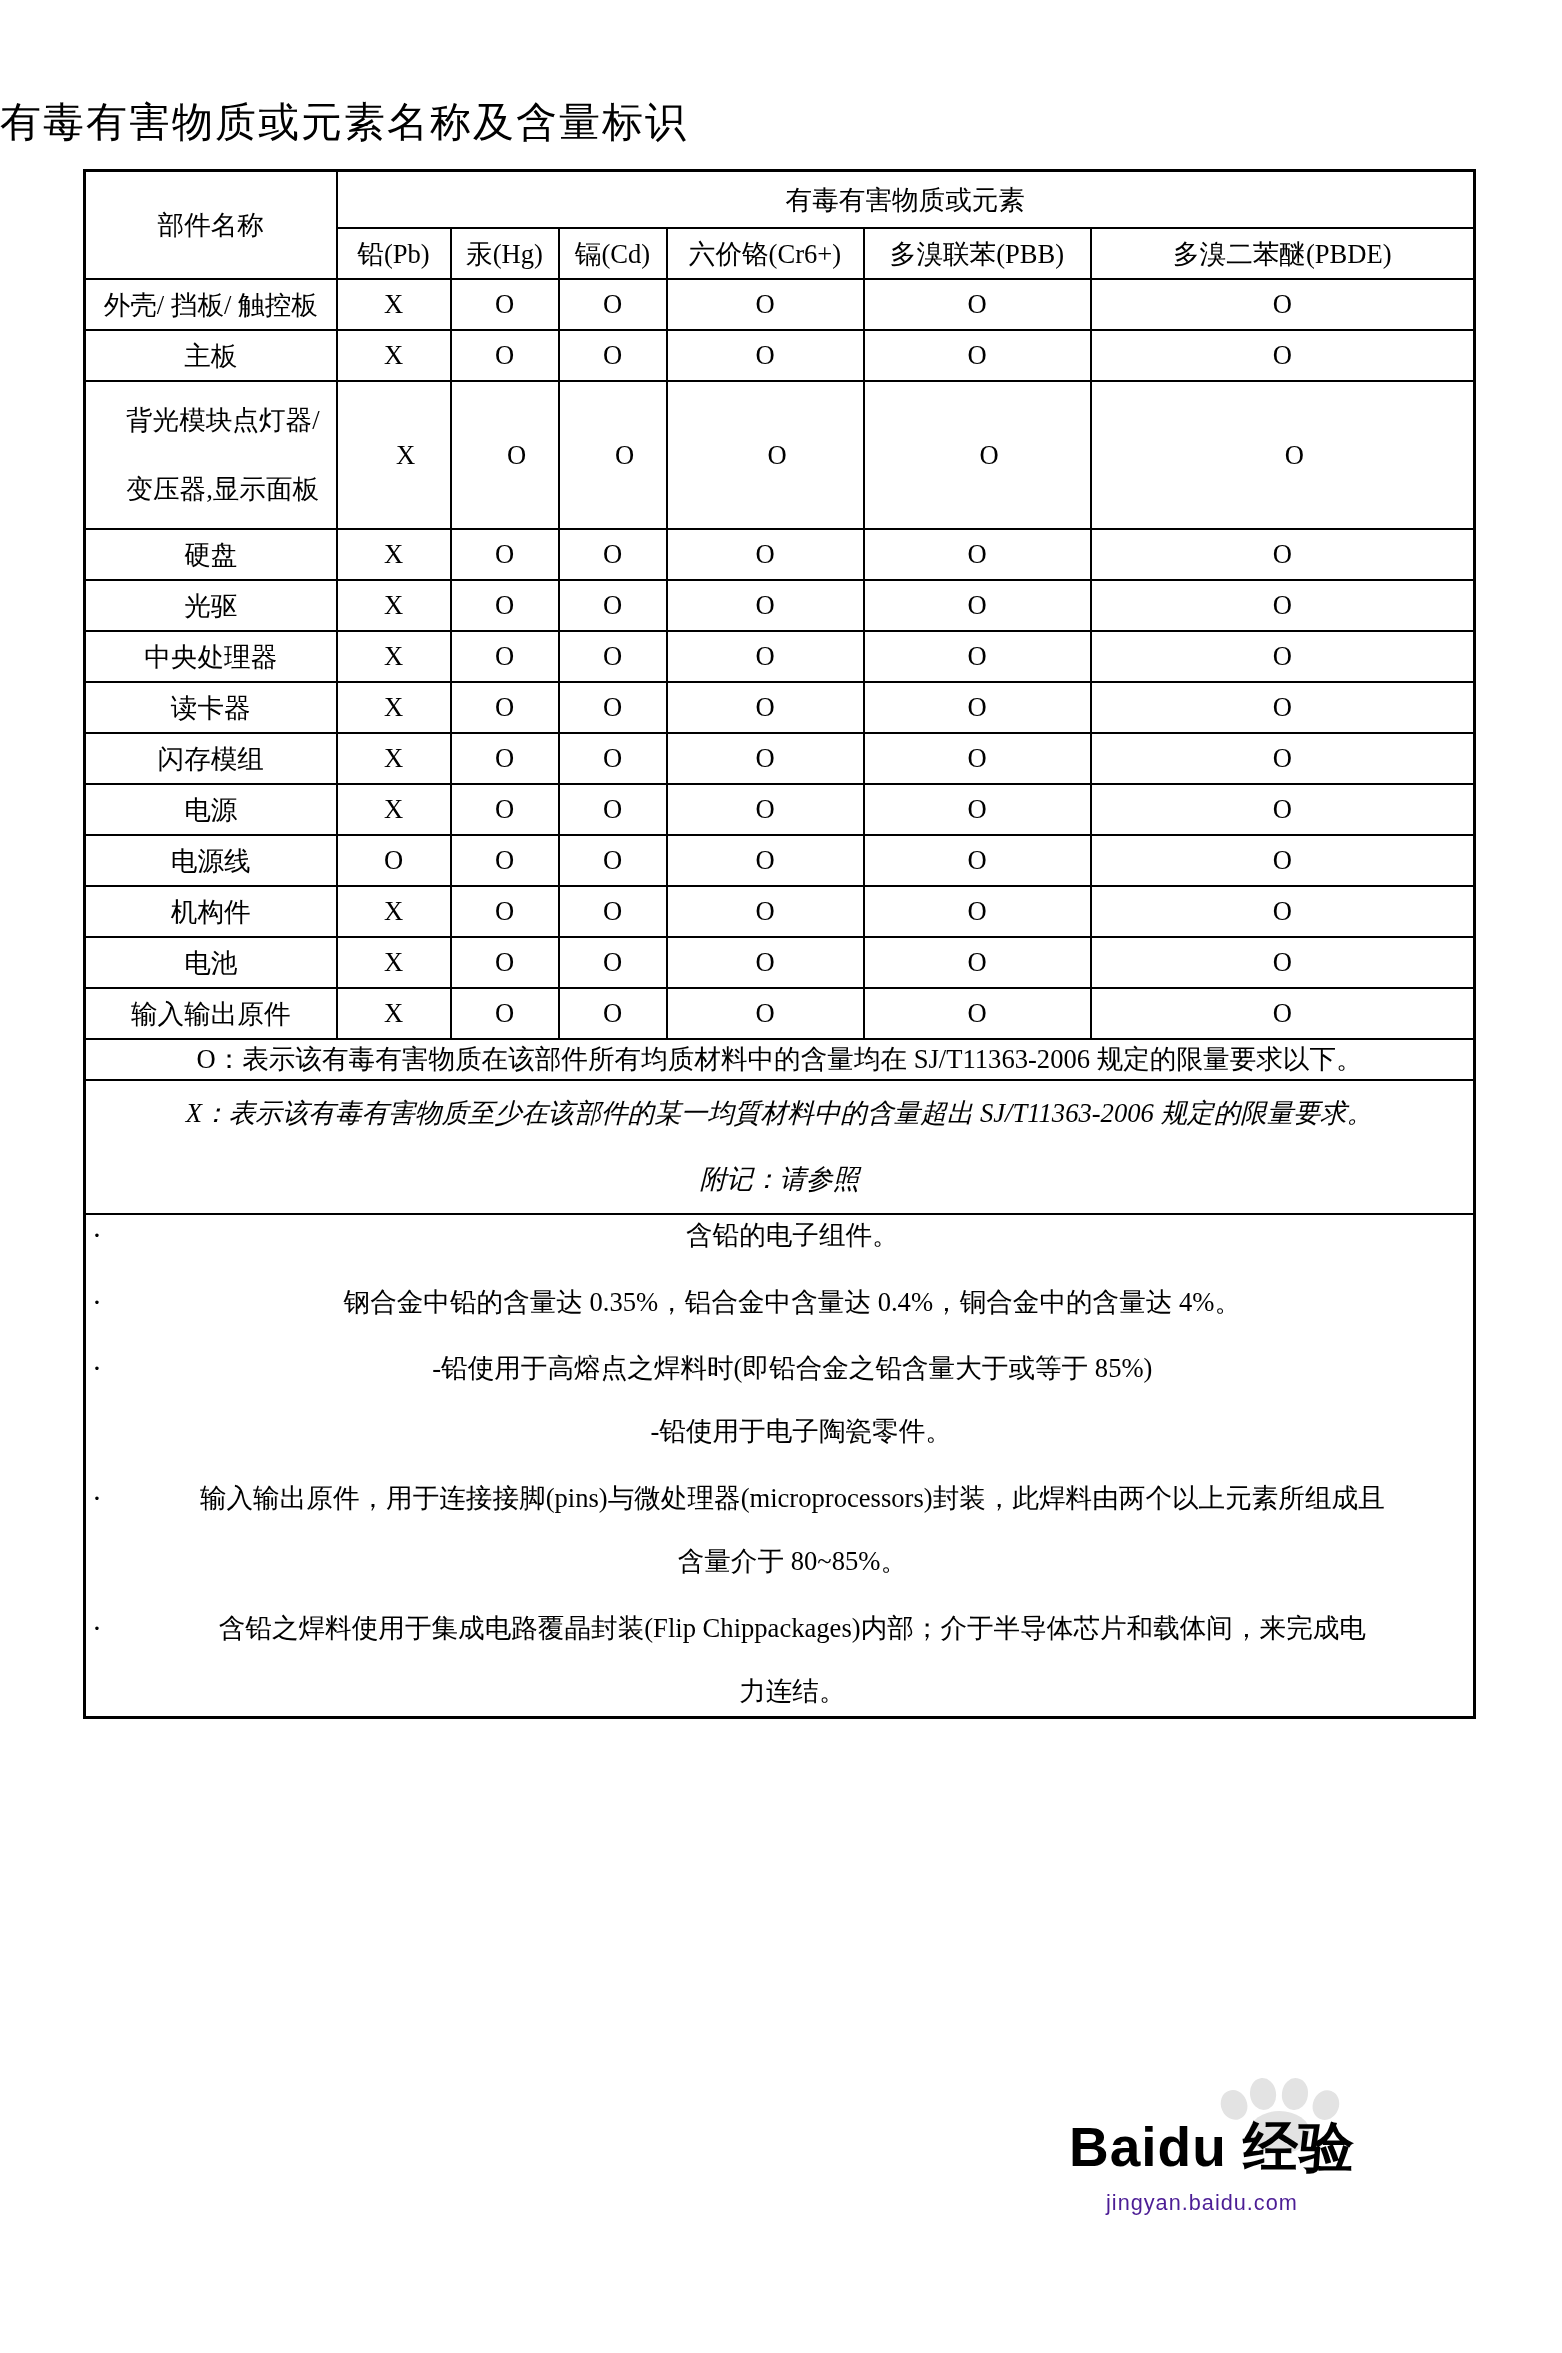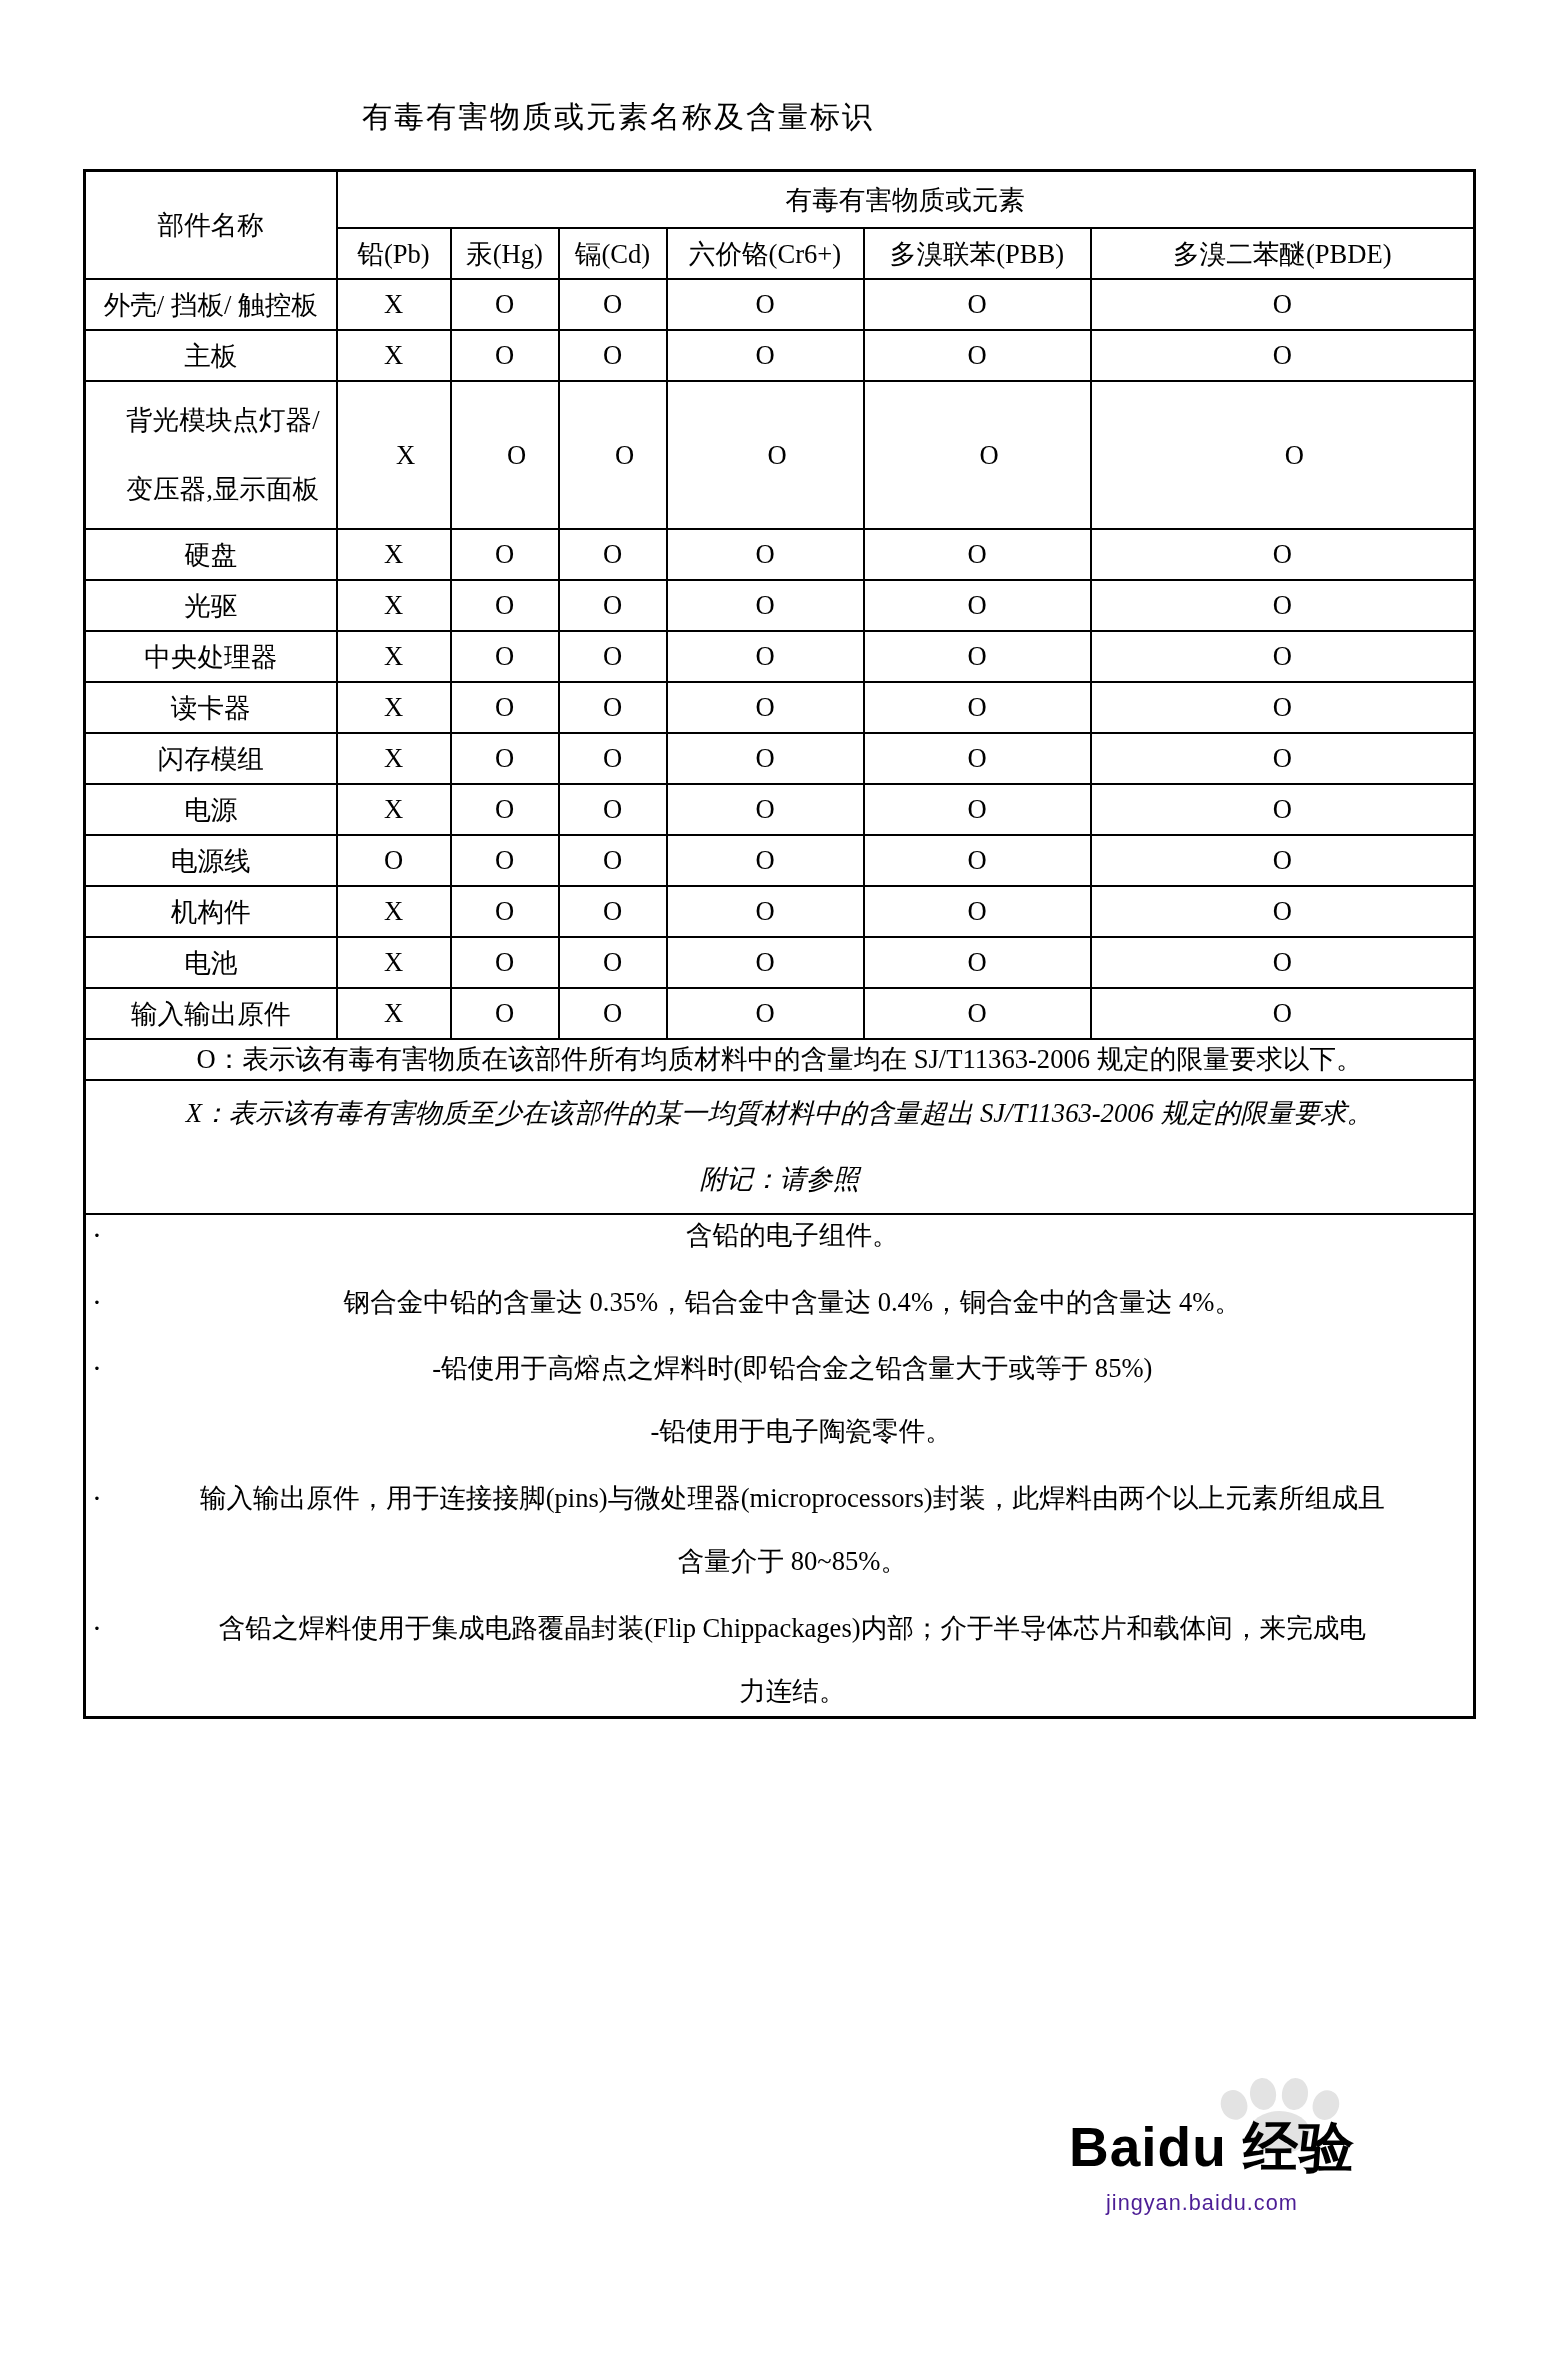--- a/index.html
+++ b/index.html
@@ -23,22 +23,21 @@
     width: 1562px;
     height: 2353px;
   }
 
   
   .doc-title {
     position: absolute;
     left: 0;
     top: 102px;
     width: 1236px;
-    text-align: center;
-    font-size: 30px;
+    font-size: 41px;
     letter-spacing: 2px;
     line-height: 1;
     white-space: nowrap;
   }
 
   
   .table-wrap {
     position: absolute;
     left: 83px;
     top: 169px;

